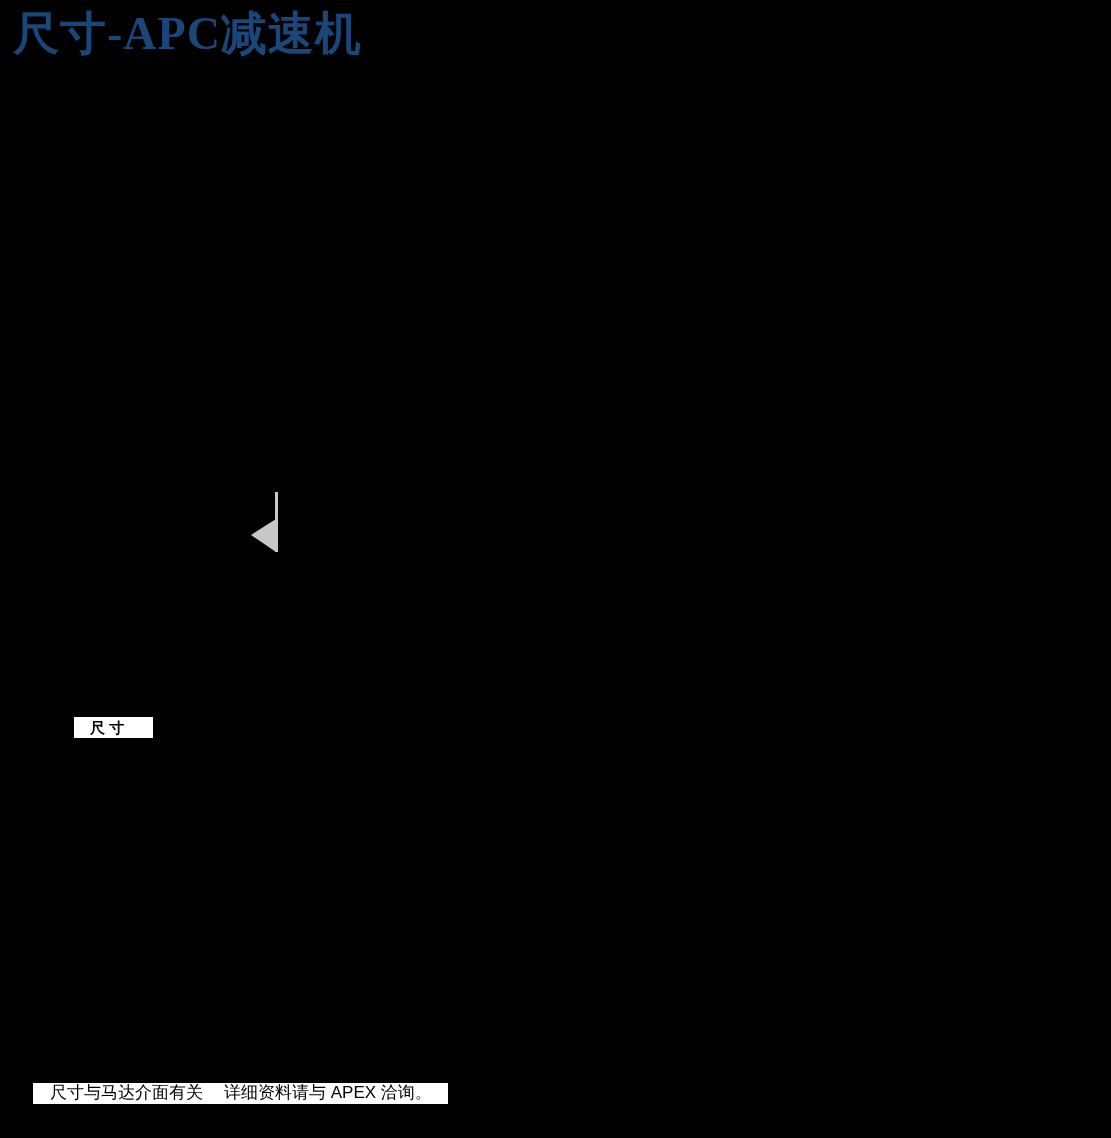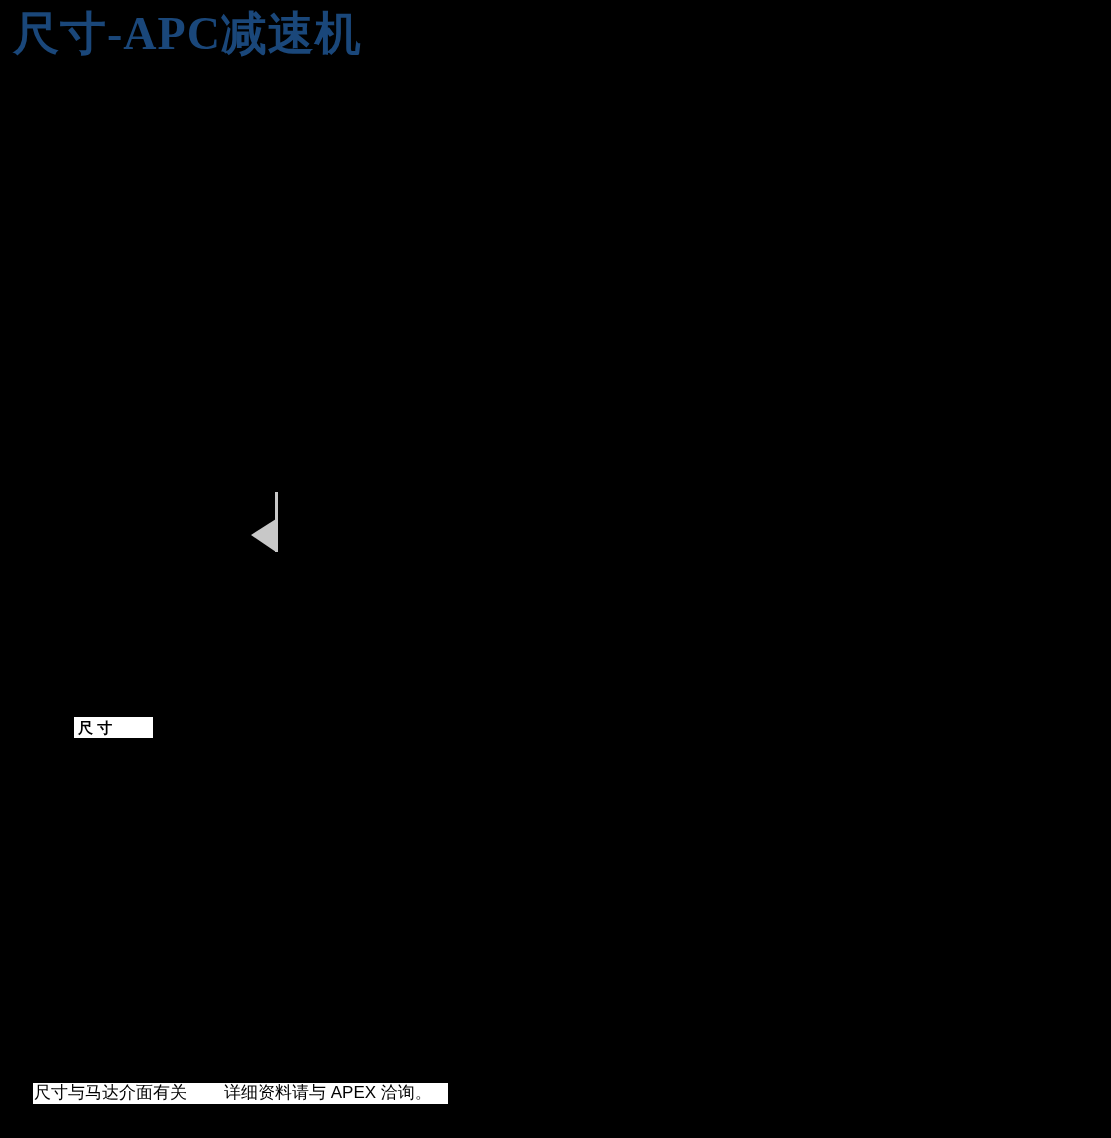--- a/index.html
+++ b/index.html
@@ -57,37 +57,37 @@
     position: absolute;
     left: 74px;
     top: 717px;
     width: 79px;
     height: 21px;
     background: var(--box-bg);
     color: var(--box-text);
     font-size: 15px;
     line-height: 21px;
     font-weight: bold;
-    padding-left: 4px;
+    padding-left: 16px;
     white-space: nowrap;
     overflow: hidden;
   }
   
   .footnote {
     position: absolute;
     top: 1083px;
     height: 21px;
     background: var(--box-bg);
     color: var(--box-text);
     font-size: 17px;
     line-height: 20px;
     white-space: nowrap;
     overflow: hidden;
   }
-  .footnote-1 { left: 33px;  width: 181px; padding-left: 1px; }
+  .footnote-1 { left: 33px;  width: 181px; padding-left: 17px; }
   .footnote-2 { left: 212px; width: 236px; padding-left: 12px; }
 </style>
 </head>
 <body>
 
 <div class="page">
 
   <h1 class="page-title">尺寸-APC减速机</h1>
 
   <div class="marker">

